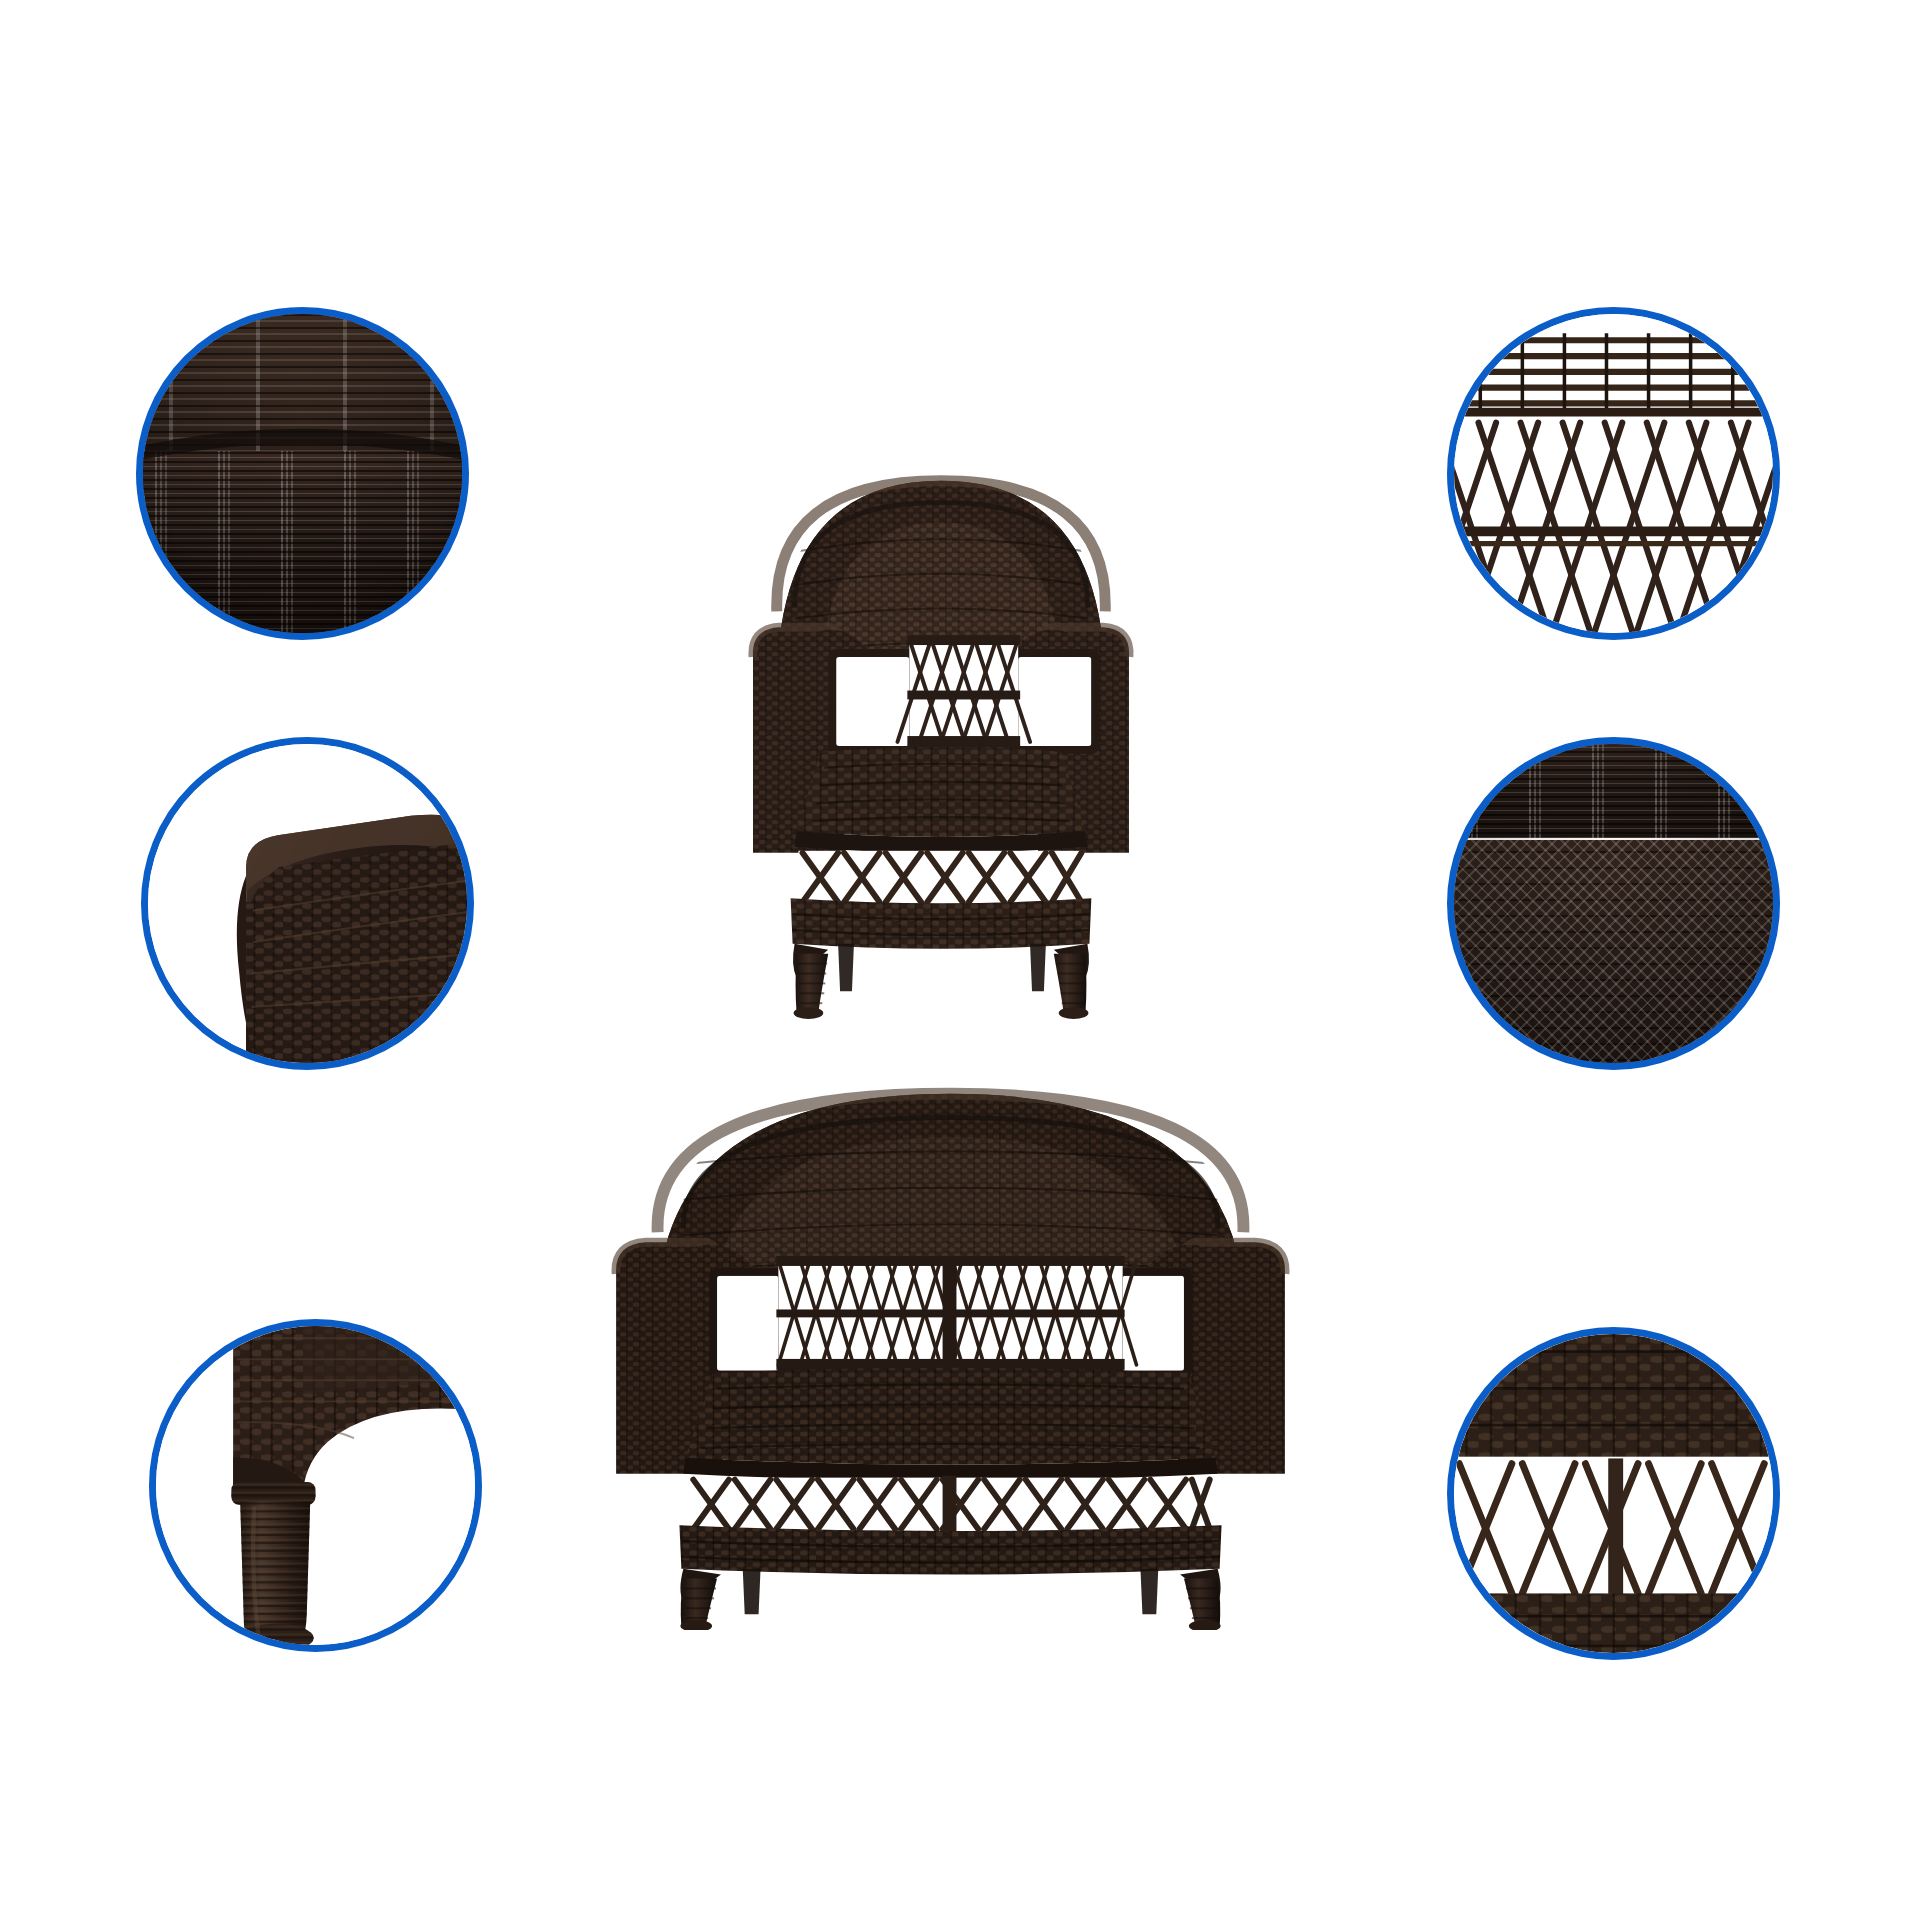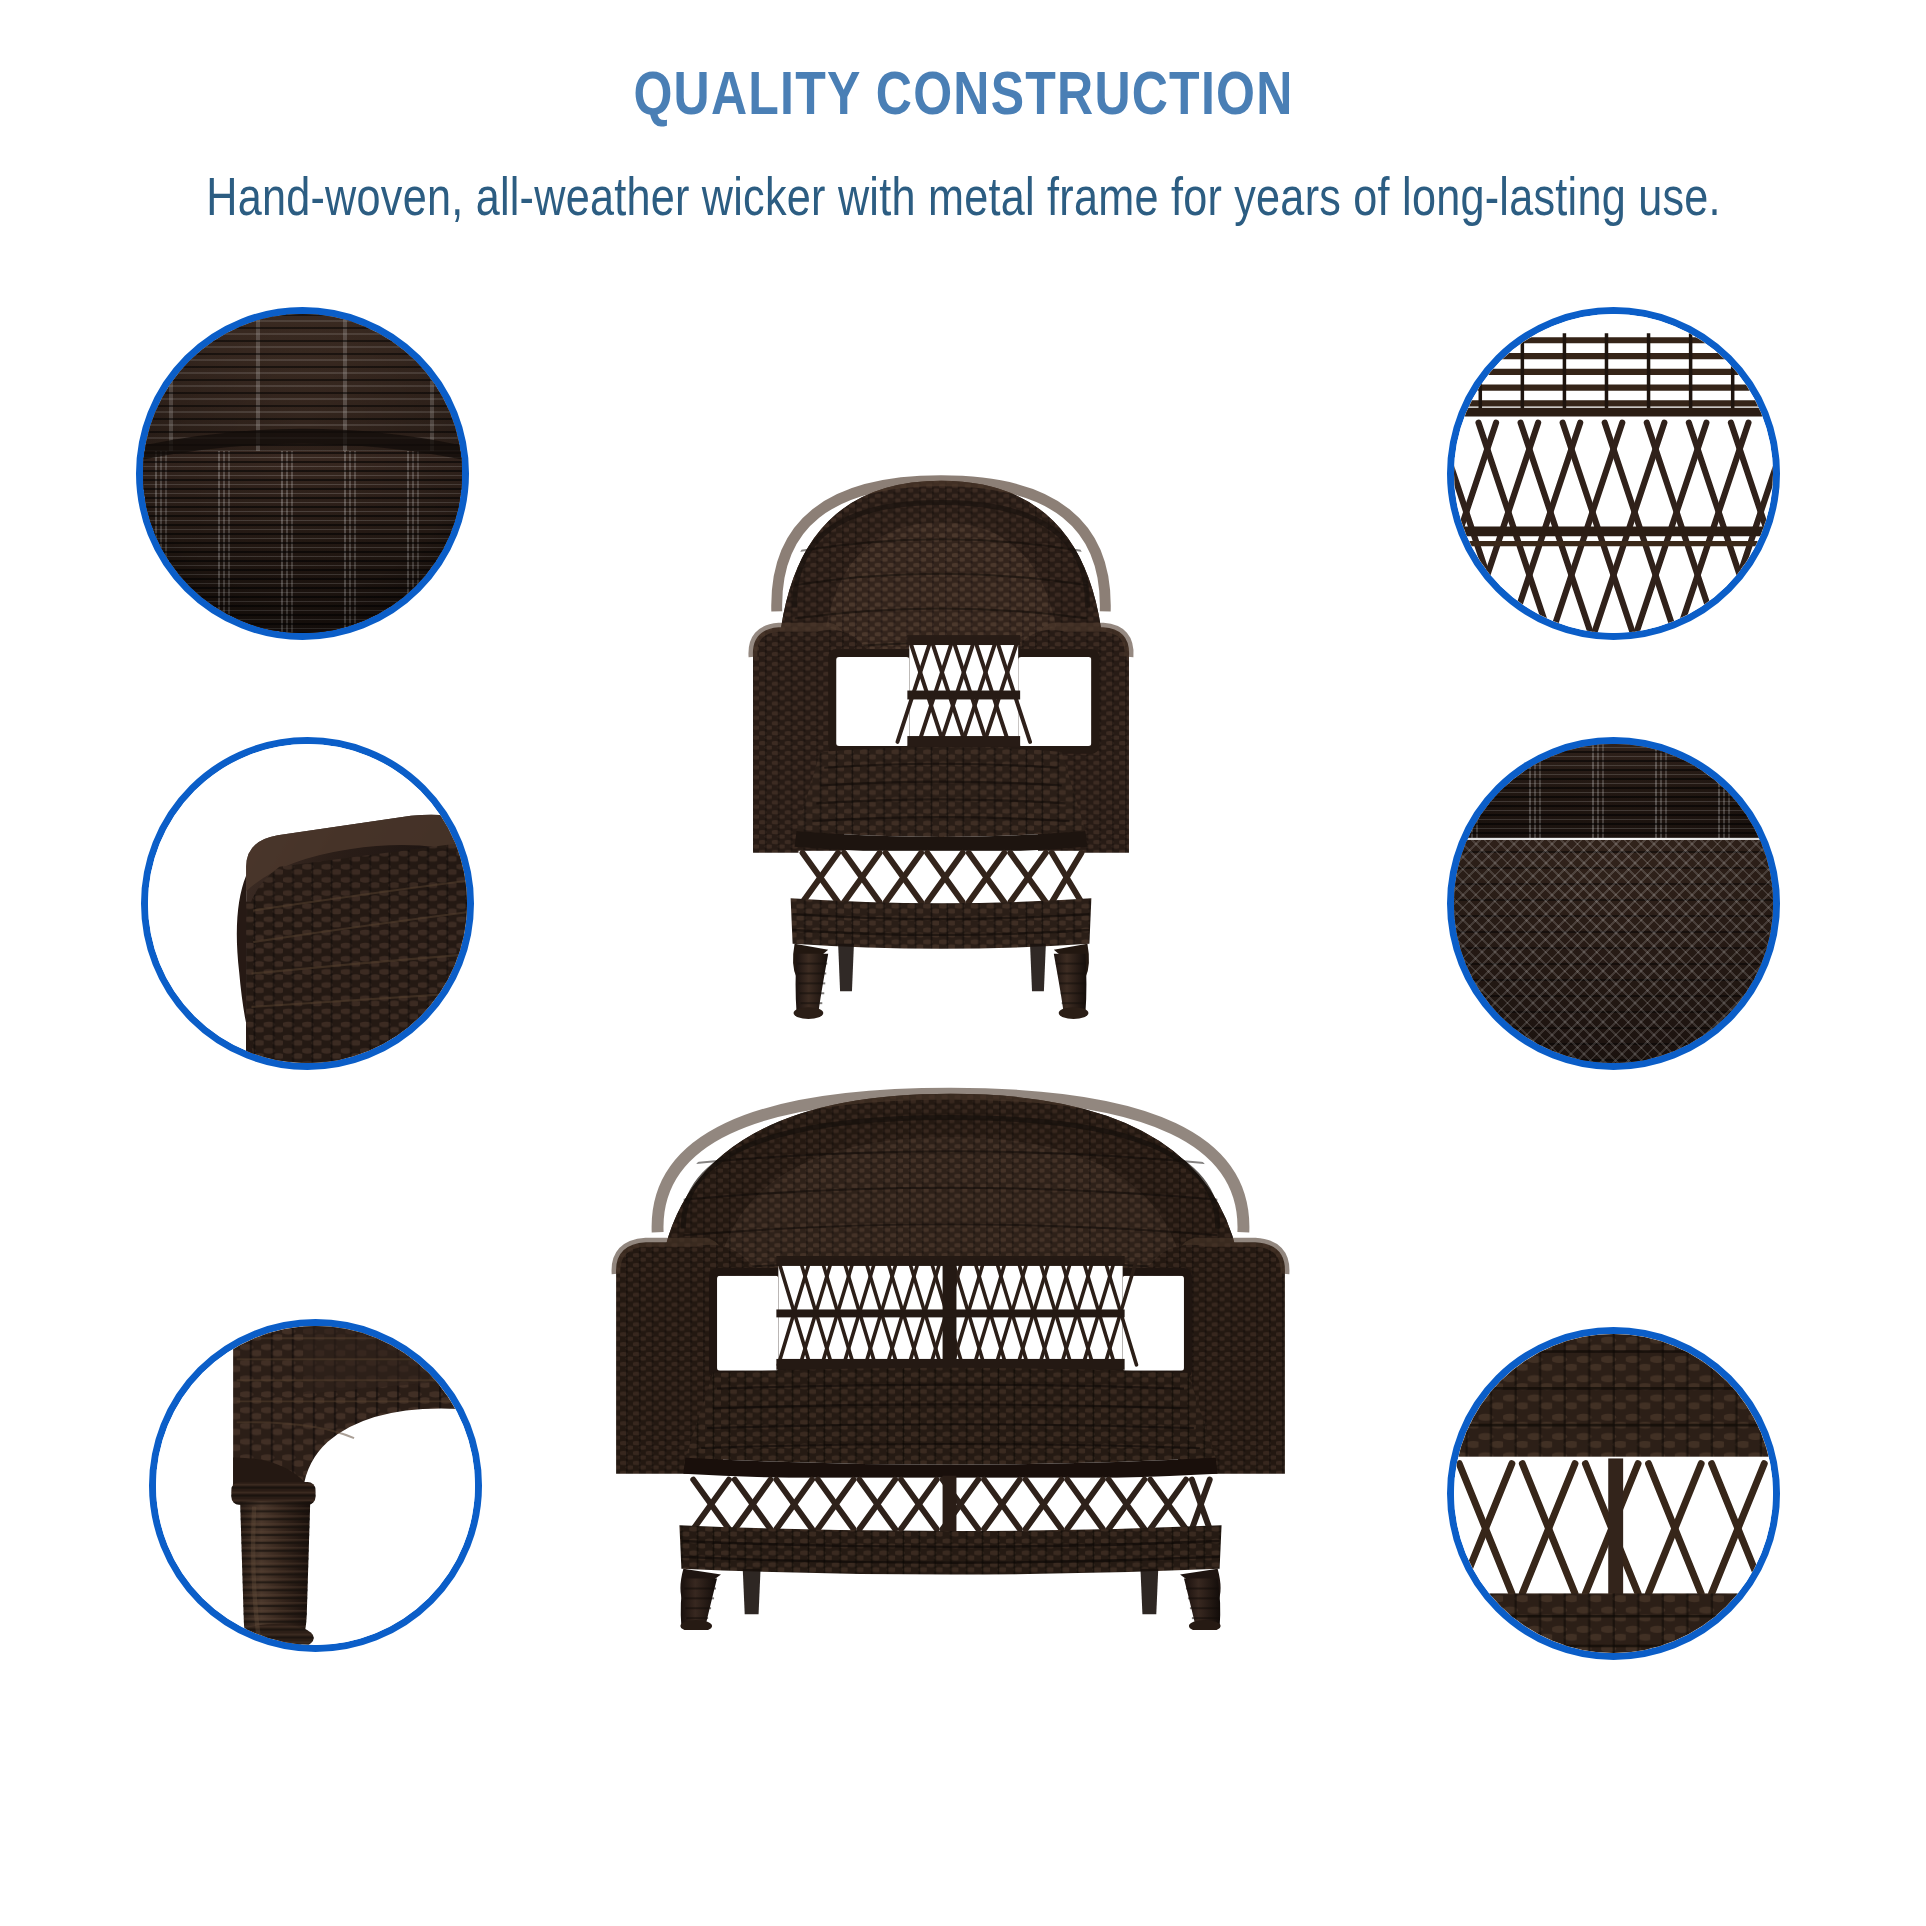--- a/index.html
+++ b/index.html
@@ -137,24 +137,20 @@
     overflow: hidden;
     clip: rect(0 0 0 0);
     white-space: nowrap;
   }
 </style>
 </head>
 <body>
 
 <div id="infographic">
 
-  <div class="header">
-    <h1 class="title">QUALITY CONSTRUCTION</h1>
-    <p class="subtitle">Hand-woven, all-weather wicker with metal frame for years of long-lasting use.</p>
-  </div>
 
   <div class="detail-circle" style="left:136px; top:307px; width:333px; height:333px;">
     <div class="tex tex-bands"></div>
     <div class="tex tex-basket" style="top:43%; left:-14px; right:-14px; bottom:-14px;"></div>
     <svg class="tex" viewBox="0 0 364 364" preserveAspectRatio="none" style="left:0; top:0; right:auto; bottom:auto; width:100%; height:100%;">
       <defs>
         <radialGradient id="bwShade" cx="50%" cy="35%" r="75%">
           <stop offset="0%" stop-color="#000" stop-opacity="0"></stop>
           <stop offset="70%" stop-color="#000" stop-opacity="0.18"></stop>
           <stop offset="100%" stop-color="#000" stop-opacity="0.5"></stop>

